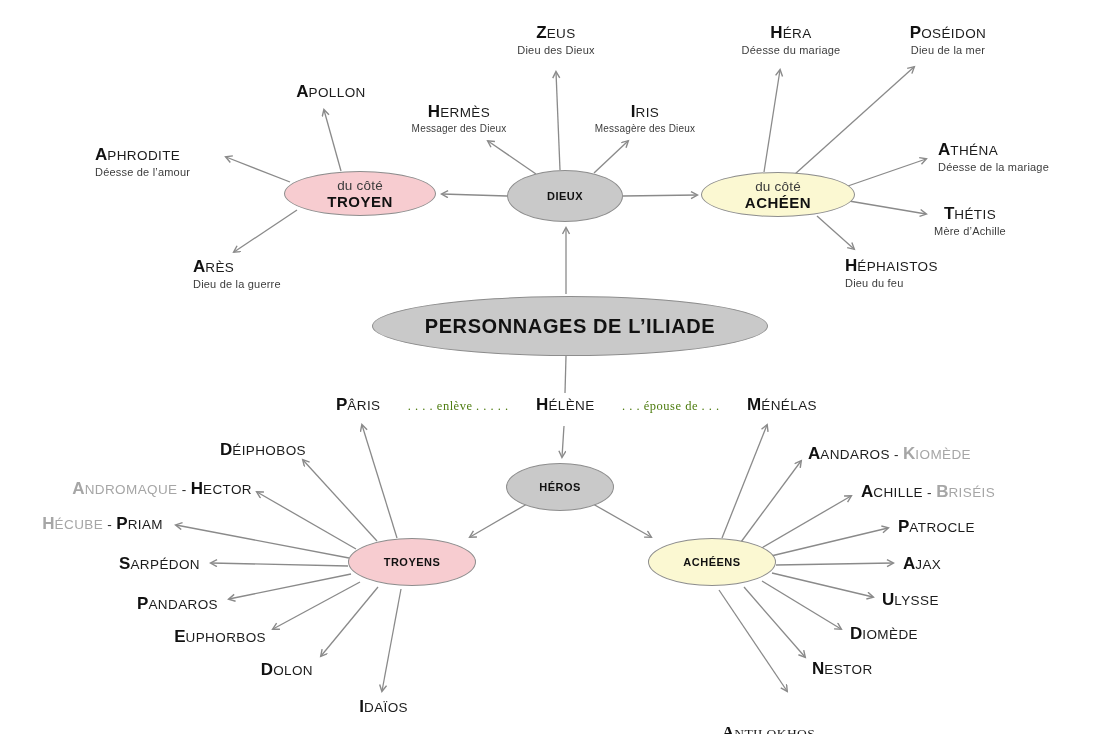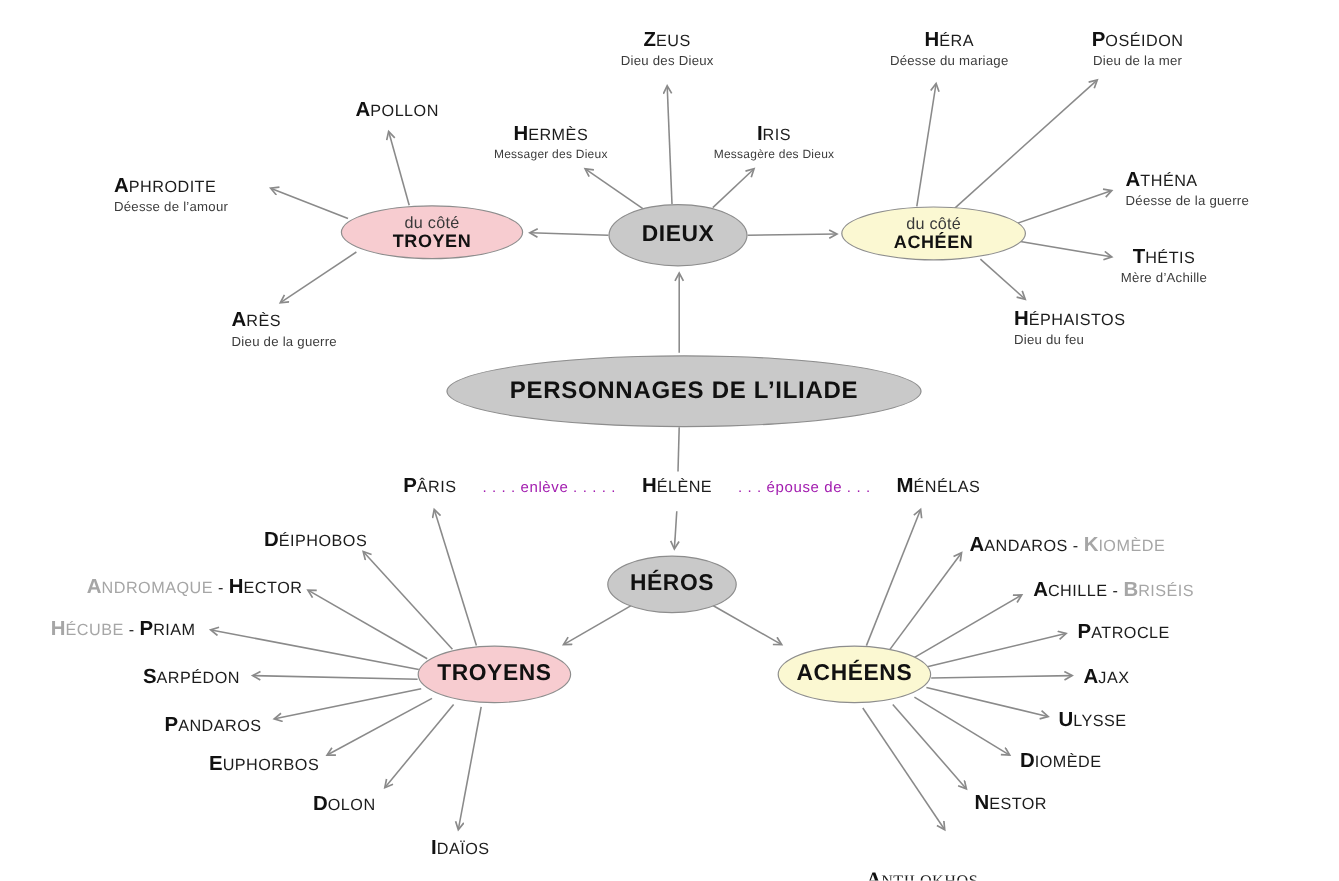--- a/index.html
+++ b/index.html
@@ -4,37 +4,37 @@
 <style>
   html,body{margin:0;padding:0;background:#fff;}
   .canvas{position:relative;width:1116px;height:734px;background:#ffffff;
     font-family:"Liberation Sans",sans-serif;overflow:hidden;color:#1a1a1a;}
   svg.connectors{position:absolute;left:0;top:0;z-index:1;}
   .node{position:absolute;z-index:3;display:flex;align-items:center;justify-content:center;
     border:1.4px solid #8d8d8d;border-radius:50%;box-sizing:border-box;white-space:nowrap;flex-direction:column;}
   .node.gray{background:#c9c9c9;}
   .node.pink{background:#f7ccd0;}
   .node.yellow{background:#fbf8d2;}
-  .hub-label{font-weight:700;font-size:19px;letter-spacing:.5px;color:#111;}
+  .hub-label{font-weight:700;font-size:11px;letter-spacing:.5px;color:#111;}
   .hub-label.big{font-size:20px;letter-spacing:.6px;}
   .hub-prefix{font-weight:400;font-size:13.5px;color:#3a3a3a;letter-spacing:.2px;}
   .label{position:absolute;z-index:2;white-space:nowrap;line-height:1.15;}
   .centered{transform:translateX(-50%);text-align:center;}
   .leftal{text-align:left;}
   .rightal{text-align:right;}
   .name{line-height:1;}
   .init{font-weight:700;font-size:17px;color:#111;}
   .rest{font-weight:500;font-size:13.5px;letter-spacing:.4px;color:#1c1c1c;}
   .subtitle{font-size:11px;color:#3c3c3c;margin-top:3px;letter-spacing:.2px;font-weight:400;}
   .subtitle.small{font-size:10px;}
   .muted .init{color:#a6a6a6;}
   .muted .rest{color:#a6a6a6;}
   .relation-row{position:absolute;z-index:2;left:336px;top:396px;width:481px;
     display:flex;justify-content:space-between;align-items:baseline;white-space:nowrap;}
-  .linktext{color:#a21caf;font-size:12.5px;letter-spacing:.5px;}
+  .linktext{color:#4d7c0f;font-size:12.5px;letter-spacing:.5px;font-family:Liberation Serif, serif;}
 </style>
 </head>
 <body>
 
 <div class="canvas">
 
   <svg class="connectors" width="1116" height="734" viewBox="0 0 1116 734">
     <defs>
       <marker id="arw" markerWidth="10" markerHeight="10" refX="7" refY="4" orient="auto" markerUnits="userSpaceOnUse">
         <path d="M1,0.5 L7.5,4 L1,7.5" fill="none" stroke="#8a8a8a" stroke-width="1.4"></path>
@@ -130,21 +130,21 @@
   <div class="label leftal" style="left:95px;top:146px;">
     <div class="name"><span class="init">A</span><span class="rest">PHRODITE</span></div>
     <div class="subtitle">Déesse de l’amour</div>
   </div>
   <div class="label leftal" style="left:193px;top:258px;">
     <div class="name"><span class="init">A</span><span class="rest">RÈS</span></div>
     <div class="subtitle">Dieu de la guerre</div>
   </div>
   <div class="label leftal" style="left:938px;top:141px;">
     <div class="name"><span class="init">A</span><span class="rest">THÉNA</span></div>
-    <div class="subtitle">Déesse de la guerre</div>
+    <div class="subtitle">Déesse de la mariage</div>
   </div>
   <div class="label centered" style="left:970px;top:205px;text-align:center;">
     <div class="name"><span class="init">T</span><span class="rest">HÉTIS</span></div>
     <div class="subtitle">Mère d’Achille</div>
   </div>
   <div class="label leftal" style="left:845px;top:257px;">
     <div class="name"><span class="init">H</span><span class="rest">ÉPHAISTOS</span></div>
     <div class="subtitle">Dieu du feu</div>
   </div>
 

